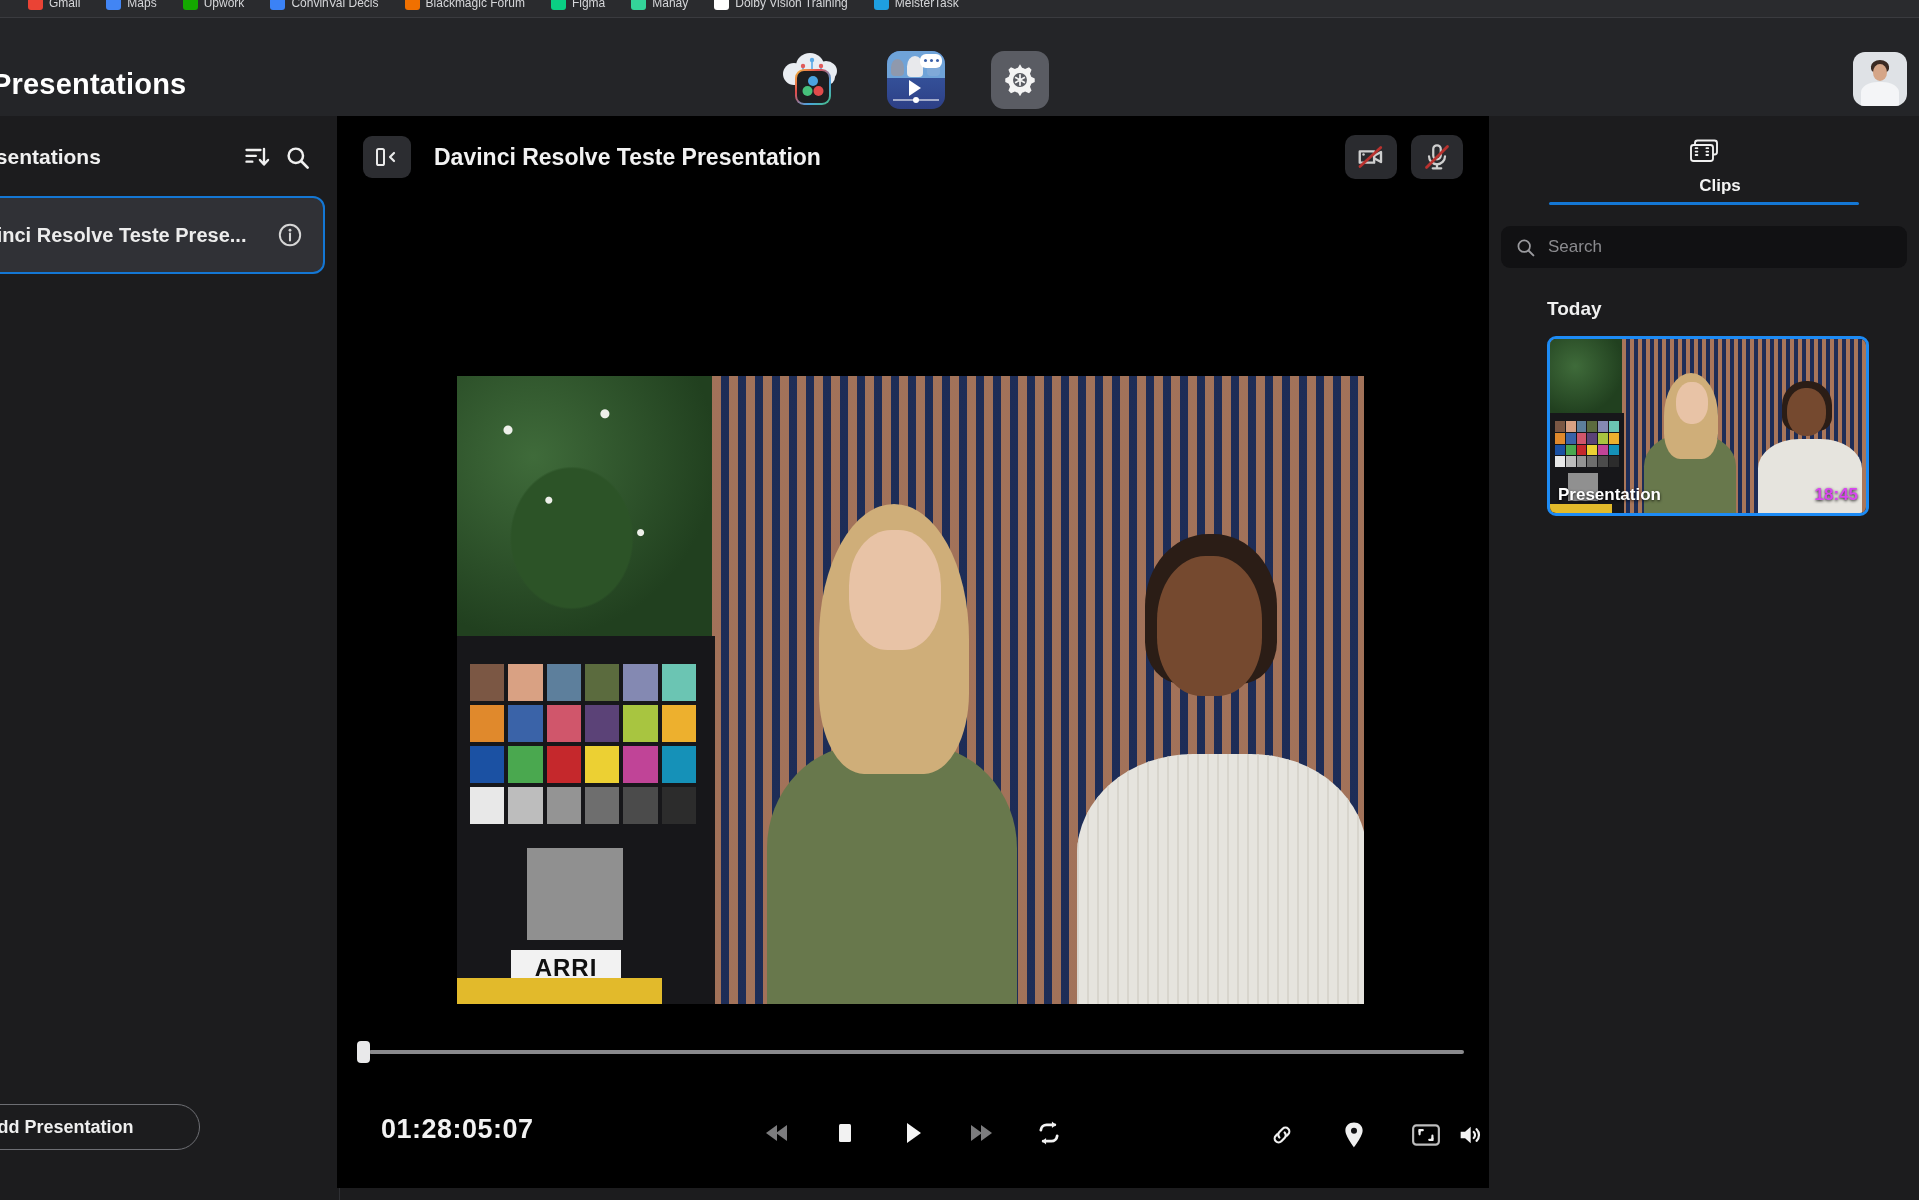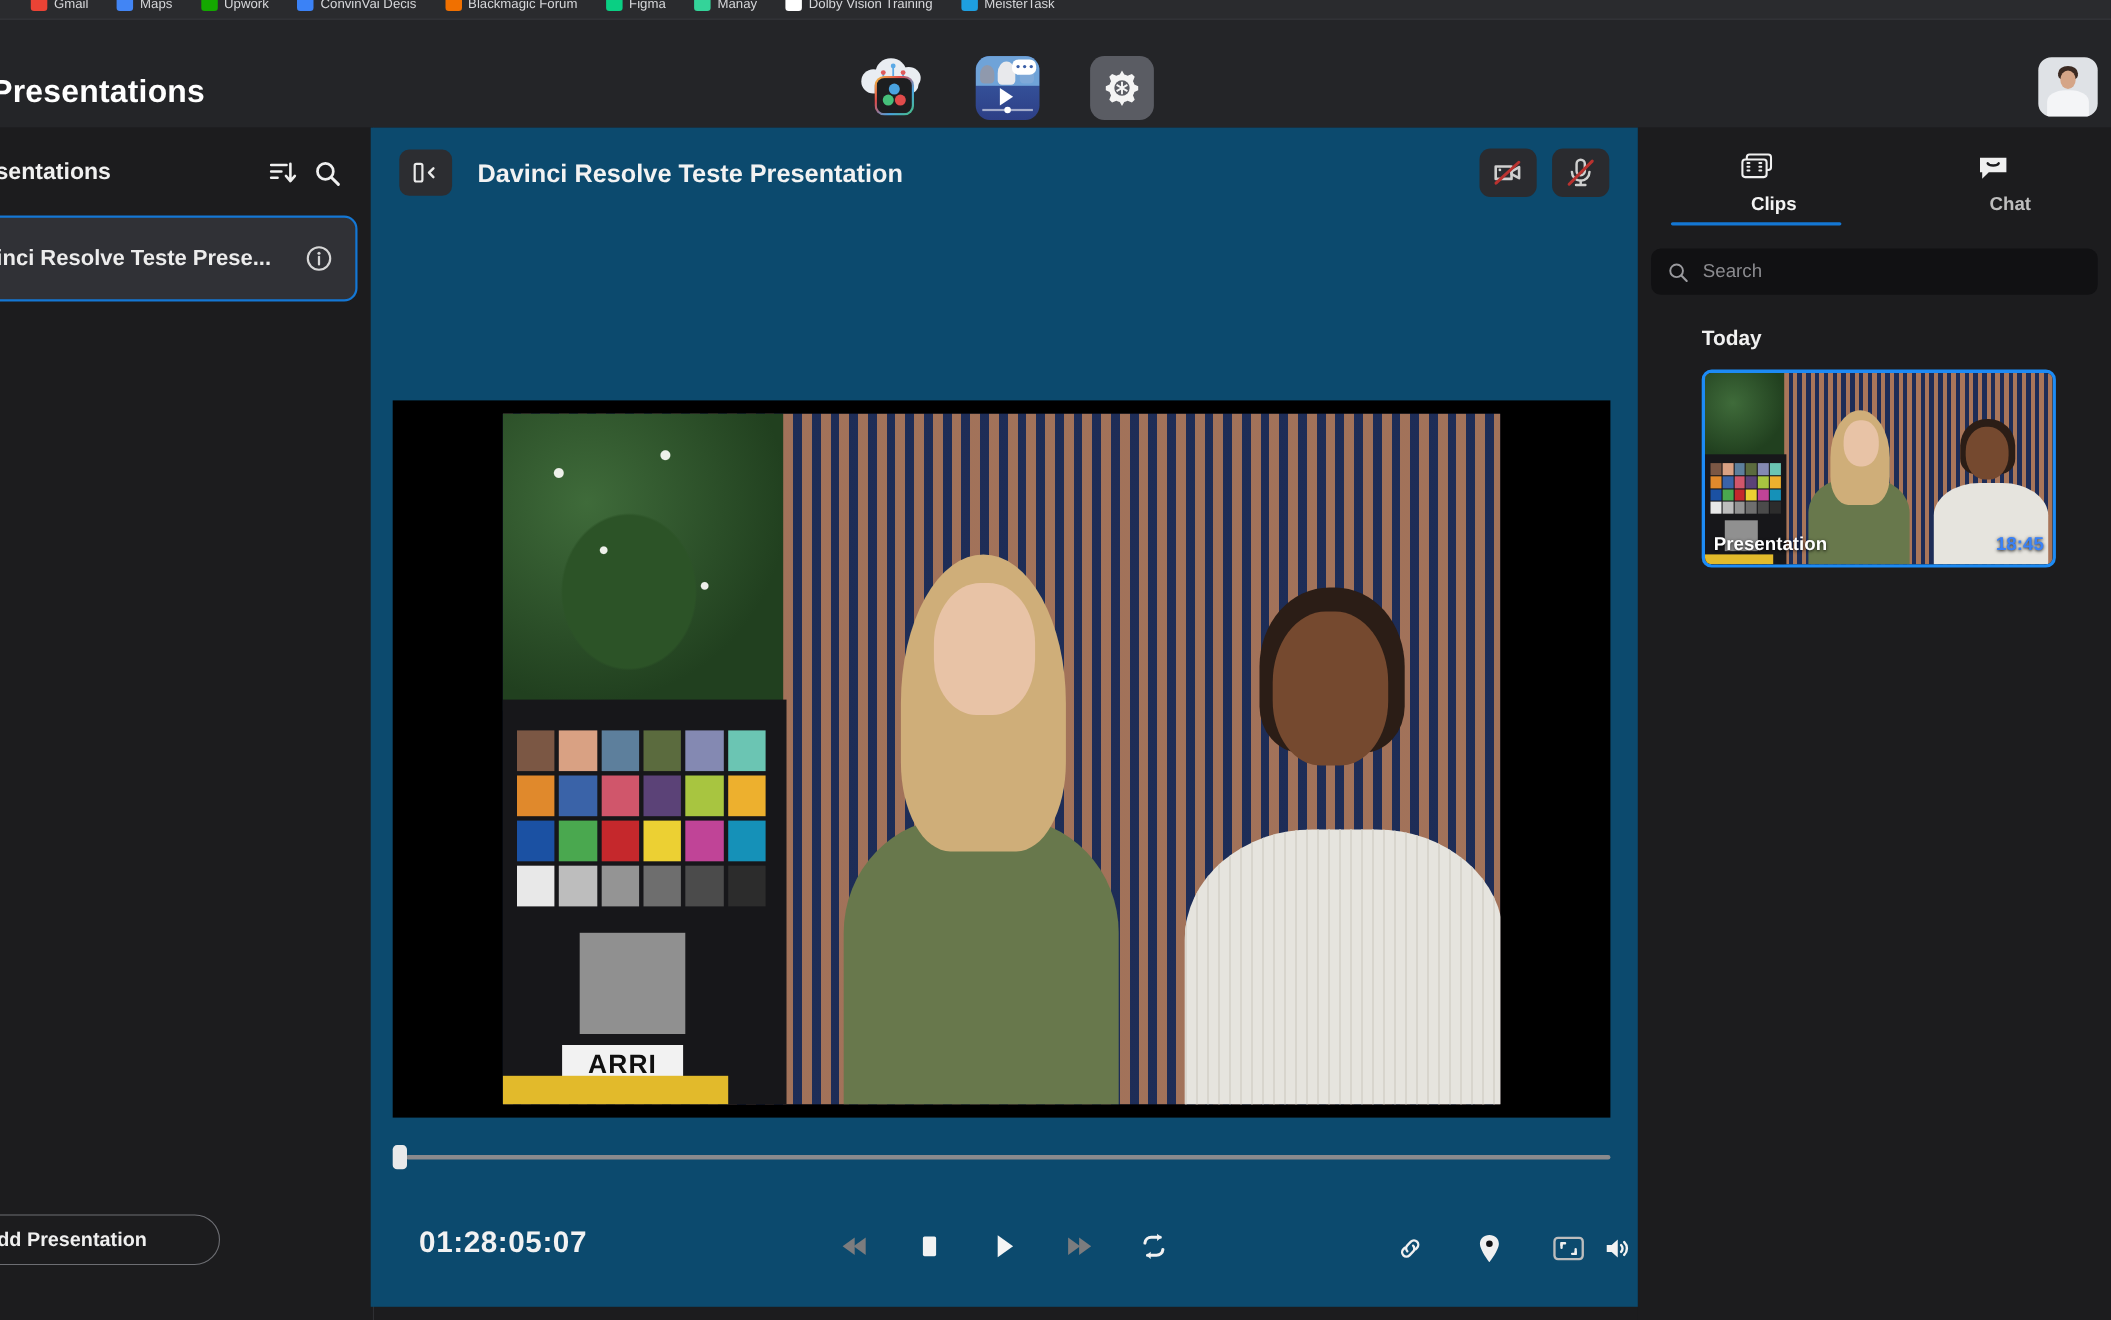--- a/index.html
+++ b/index.html
@@ -117,21 +117,21 @@
   #add-presentation {
     position: absolute; left: -22px; bottom: 50px; width: 282px; height: 46px;
     border-radius: 23px; border: 1px solid #6d6e73; background: transparent;
     color: #efefef; font-size: 18px; font-weight: 700; cursor: pointer;
     font-family: "Liberation Sans", sans-serif;
   }
 
   
   #main-panel {
     position: absolute; left: 337px; top: 116px; width: 1152px; height: 1072px;
-    background: #0c4a6e;
+    background: #000000;
   }
   #main-header {
     position: absolute; left: 0; top: 0; width: 100%; height: 82px;
     display: flex; align-items: center; padding: 0 26px;
   }
   #collapse-btn {
     width: 48px; height: 42px; border-radius: 9px; background: #2c2d31;
     display: flex; align-items: center; justify-content: center; cursor: pointer; flex: none;
   }
   #main-title {
@@ -260,21 +260,21 @@
     width: 322px; height: 180px; border-radius: 9px; overflow: hidden; position: relative;
     border: 3px solid #1d8bf5; cursor: pointer; background: #000;
   }
   .clip-thumb { position: absolute; inset: 0; overflow: hidden; }
   .clip-name {
     position: absolute; left: 8px; bottom: 8px;
     font-size: 17px; font-weight: 700; color: #fff; text-shadow: 0 1px 3px rgba(0,0,0,.9);
   }
   .clip-dur {
     position: absolute; right: 8px; bottom: 8px;
-    font-size: 17px; font-weight: 700; color: #3b82f6; text-shadow: 0 1px 3px rgba(0,0,0,.9);
+    font-size: 17px; font-weight: 700; color: #d946ef; text-shadow: 0 1px 3px rgba(0,0,0,.9);
   }
   svg { display: block; }
 </style>
 </head>
 <body>
 
 <div id="bookmark-bar">
     <div class="bm">
       <span class="bm-ico" style="background: rgb(234, 67, 53);"></span>
       <span class="bm-label">Gmail</span>
@@ -563,29 +563,20 @@
   <div id="right-tabs">
     <div class="rtab active">
       <span>
         <svg width="34" height="30" viewBox="0 0 34 30">
           <rect x="8" y="2.5" width="22" height="14" rx="2.5" stroke="#f0f0f0" stroke-width="1.9" fill="none"></rect>
           <rect x="4" y="7" width="22" height="16" rx="2.5" stroke="#f0f0f0" stroke-width="1.9" fill="#1c1c1e"></rect>
           <path d="M8.6 10.2h1.8 M8.6 13.6h1.8 M8.6 17h1.8 M19.4 10.2h1.8 M19.4 13.6h1.8 M19.4 17h1.8" stroke="#f0f0f0" stroke-width="1.8" stroke-linecap="round"></path>
         </svg>
       </span>
       <span class="rtab-label">Clips</span>
-    </div>
-    <div class="rtab">
-      <span>
-        <svg width="32" height="30" viewBox="0 0 32 30">
-          <path d="M4 5.5h24v13H12l-6 6v-6H4z" fill="#f0f0f0"></path>
-          <path d="M11 10.5c1.4 2.6 8.6 2.6 10 0" stroke="#1c1c1e" stroke-width="2.2" fill="none" stroke-linecap="round"></path>
-        </svg>
-      </span>
-      <span class="rtab-label">Chat</span>
     </div>
   </div>
 
   <div id="right-search">
     <span>
       <svg width="21" height="21" viewBox="0 0 24 24">
         <circle cx="10.5" cy="10.5" r="6.6" stroke="#9a9a9e" stroke-width="2" fill="none"></circle>
         <path d="M15.4 15.4L21 21" stroke="#9a9a9e" stroke-width="2.2" stroke-linecap="round"></path>
       </svg>
     </span>

